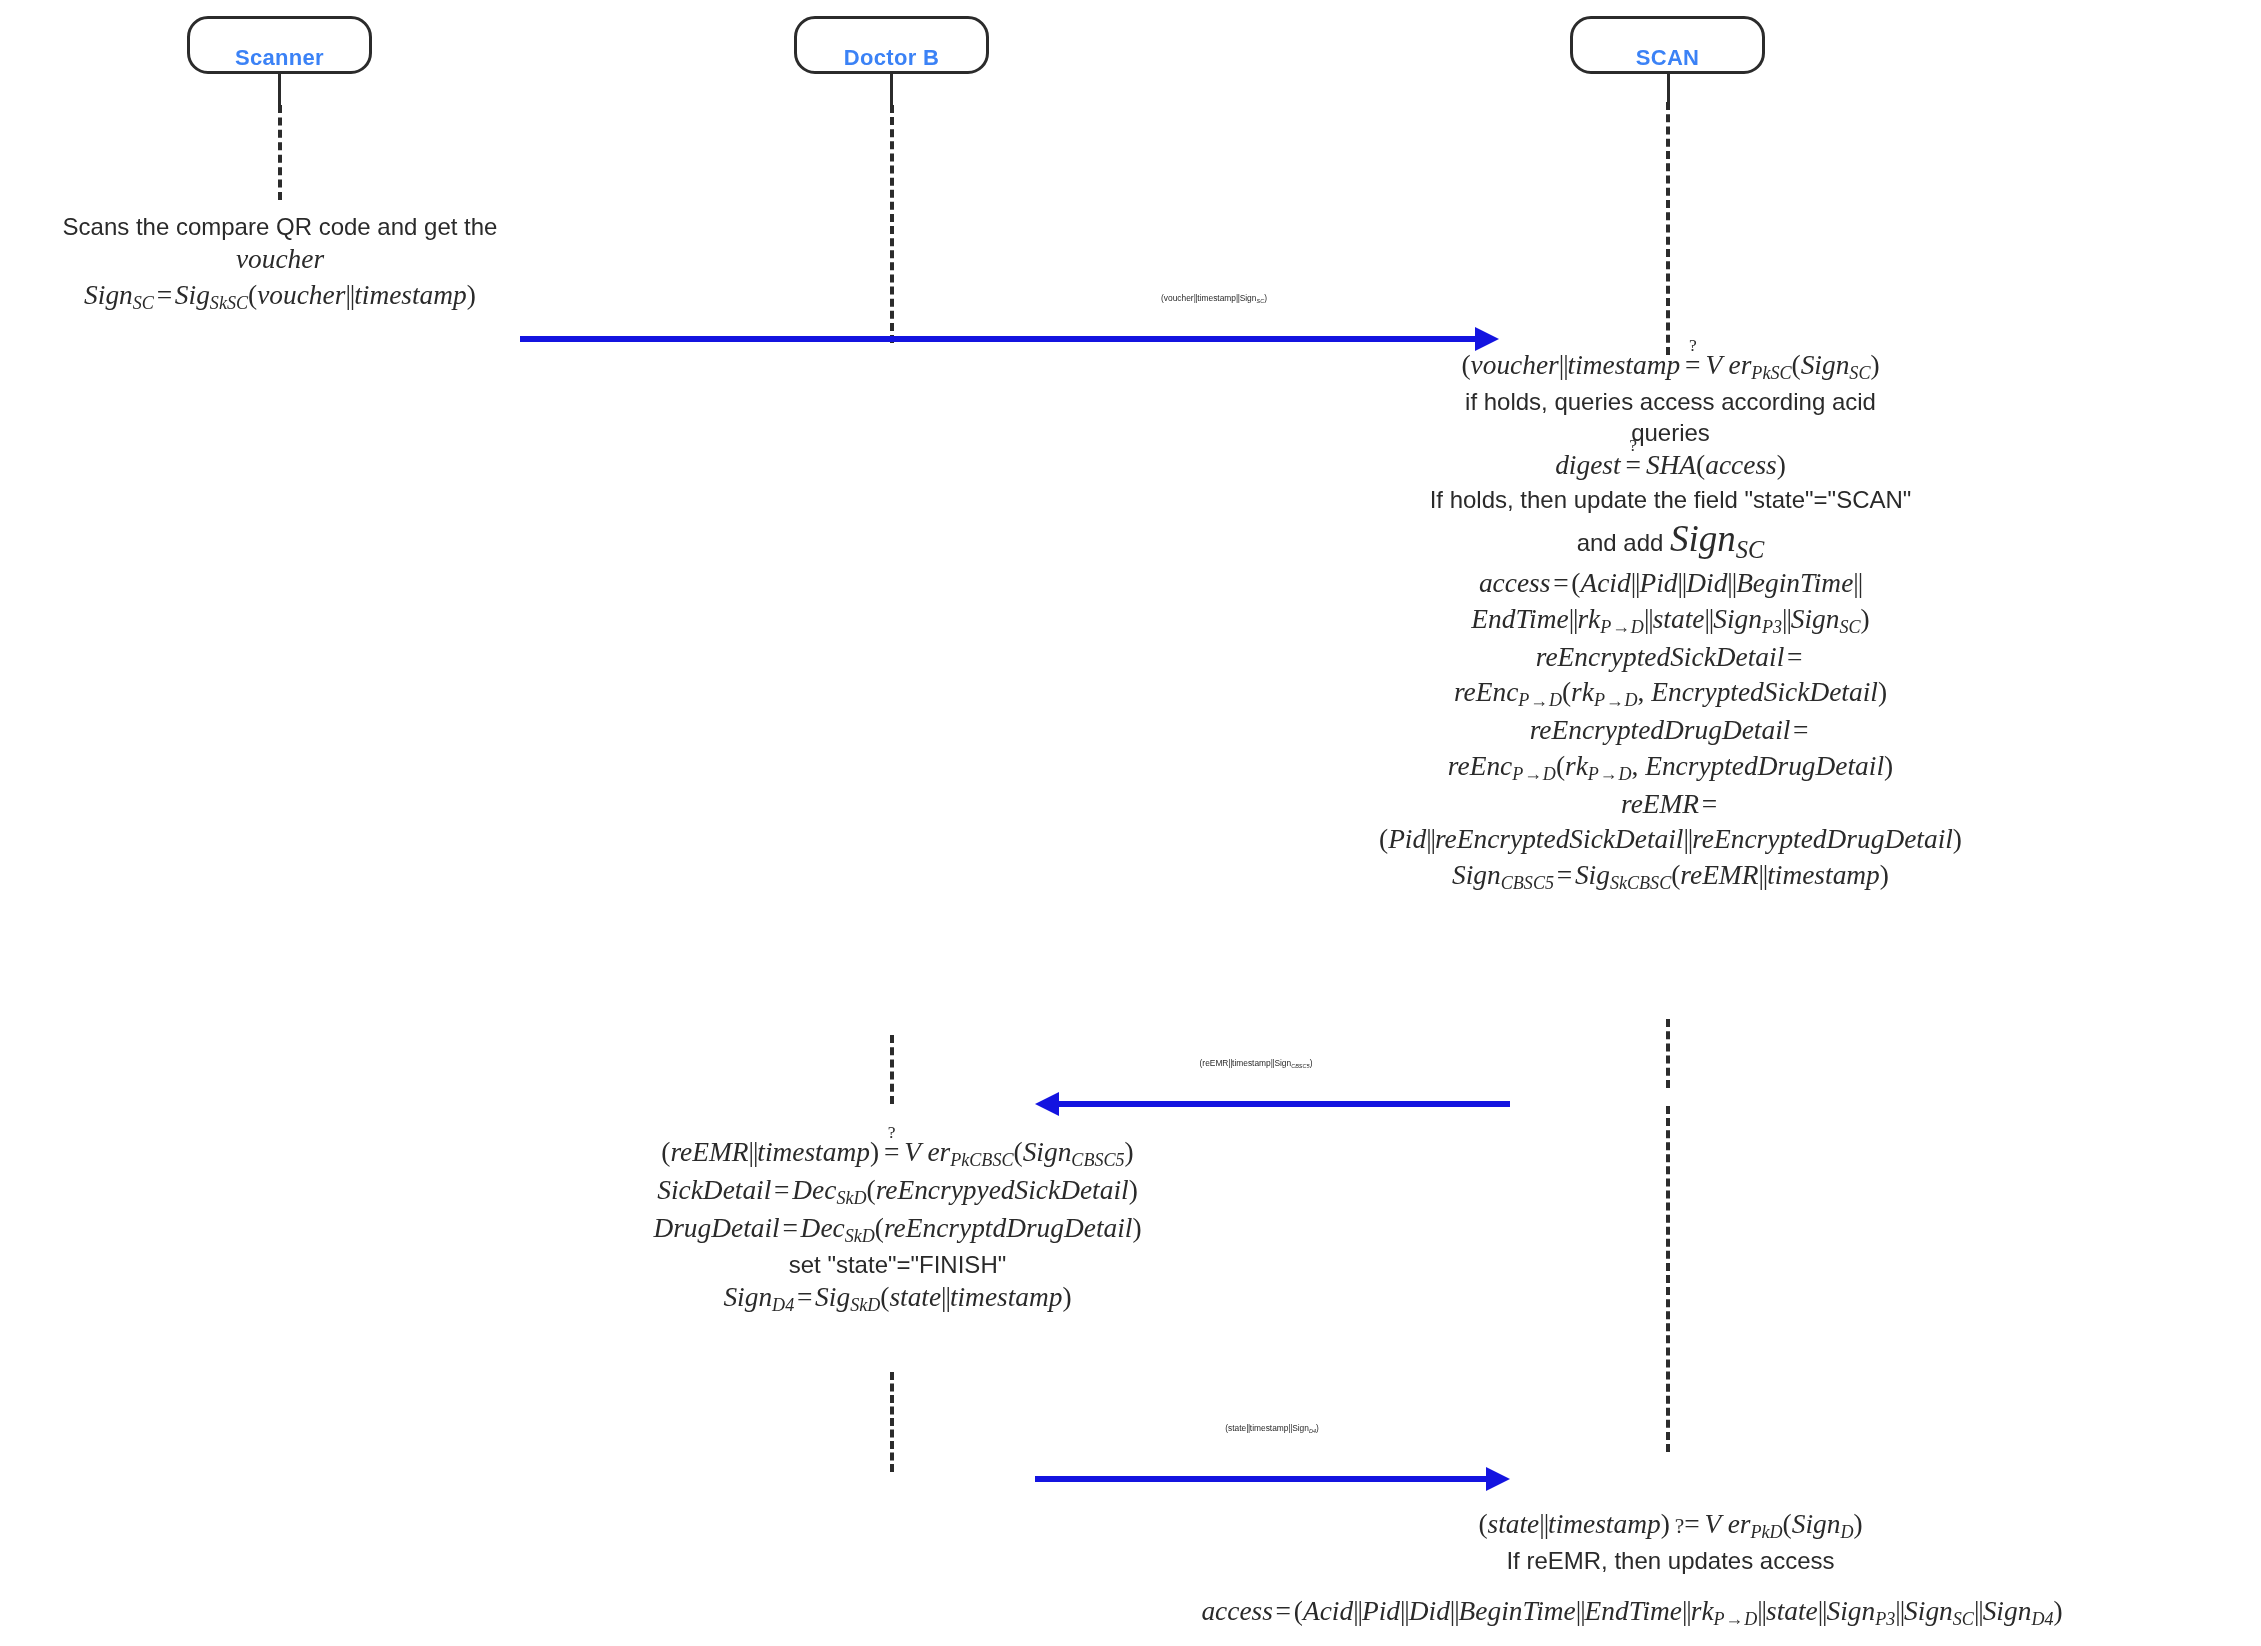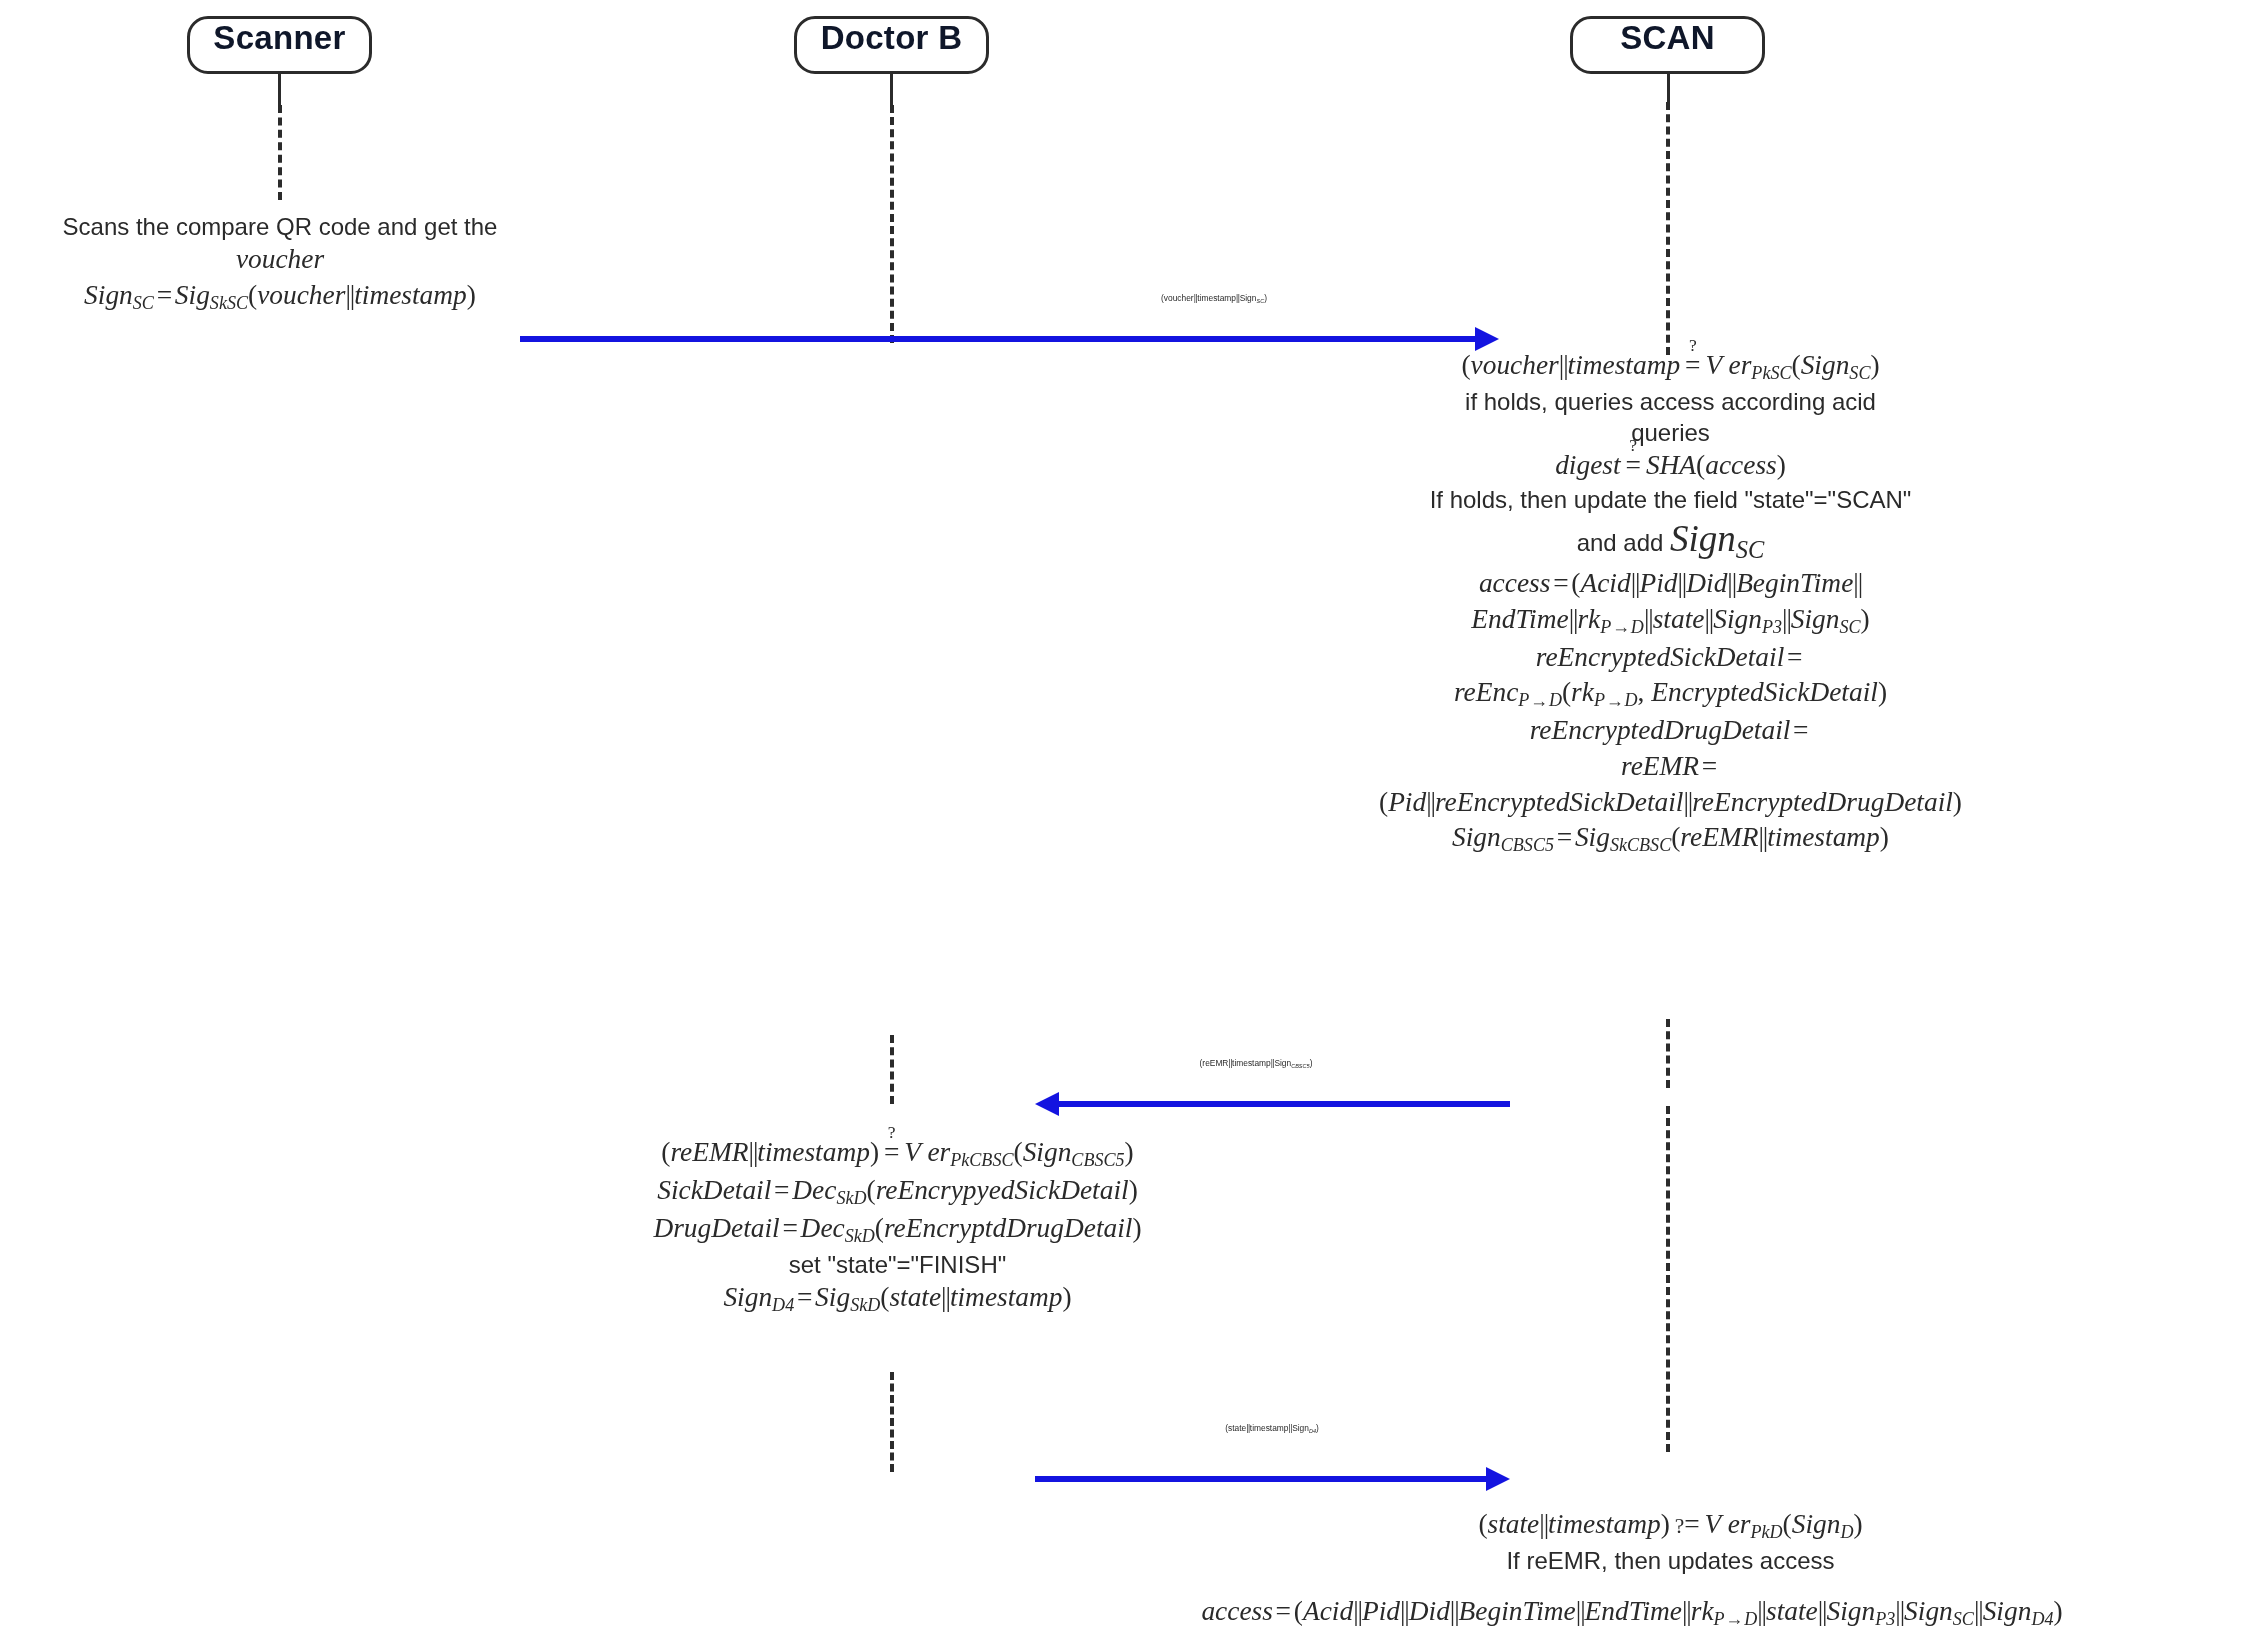--- a/index.html
+++ b/index.html
@@ -19,26 +19,26 @@
   }
 
   
   .actor-box {
     position: absolute;
     box-sizing: border-box;
     border: 3.7px solid #2b2b2b;
     border-radius: 21px;
     background: #ffffff;
     display: flex;
-    align-items: flex-start;
+    align-items: flex-end;
     justify-content: center;
     font-family: "Liberation Sans", sans-serif;
     font-weight: bold;
-    font-size: 33px;
-    color: #0f172a;
+    font-size: 22px;
+    color: #3b82f6;
     letter-spacing: 0.3px;
   }
 
   
   .lifeline {
     position: absolute;
     width: 0;
     border-left: 4.8px dashed #2b2b2b;
   }
   .lifeline-solid {
@@ -213,20 +213,23 @@
     <div class="math">
       reEncryptedSickDetail<span class="op">=</span>
     </div>
     <div class="math">
       reEnc<sub>P<span class="arr">→</span>D</sub><span class="paren">(</span>rk<sub>P<span class="arr">→</span>D</sub><span class="paren">,</span> EncryptedSickDetail<span class="paren">)</span>
     </div>
 
     <div class="math">
       reEncryptedDrugDetail<span class="op">=</span>
     </div>
+    <div class="math">
+      reEnc<sub>P<span class="arr">→</span>D</sub><span class="paren">(</span>rk<sub>P<span class="arr">→</span>D</sub><span class="paren">,</span> EncryptedDrugDetail<span class="paren">)</span>
+    </div>
 
     <div class="math">
       reEMR<span class="op">=</span>
     </div>
     <div class="math">
       <span class="paren">(</span>Pid<span class="bar">||</span>reEncryptedSickDetail<span class="bar">||</span>reEncryptedDrugDetail<span class="paren">)</span>
     </div>
     <div class="math">
       Sign<sub>CBSC5</sub><span class="op">=</span>Sig<sub>SkCBSC</sub><span class="paren">(</span>reEMR<span class="bar">||</span>timestamp<span class="paren">)</span>
     </div>

